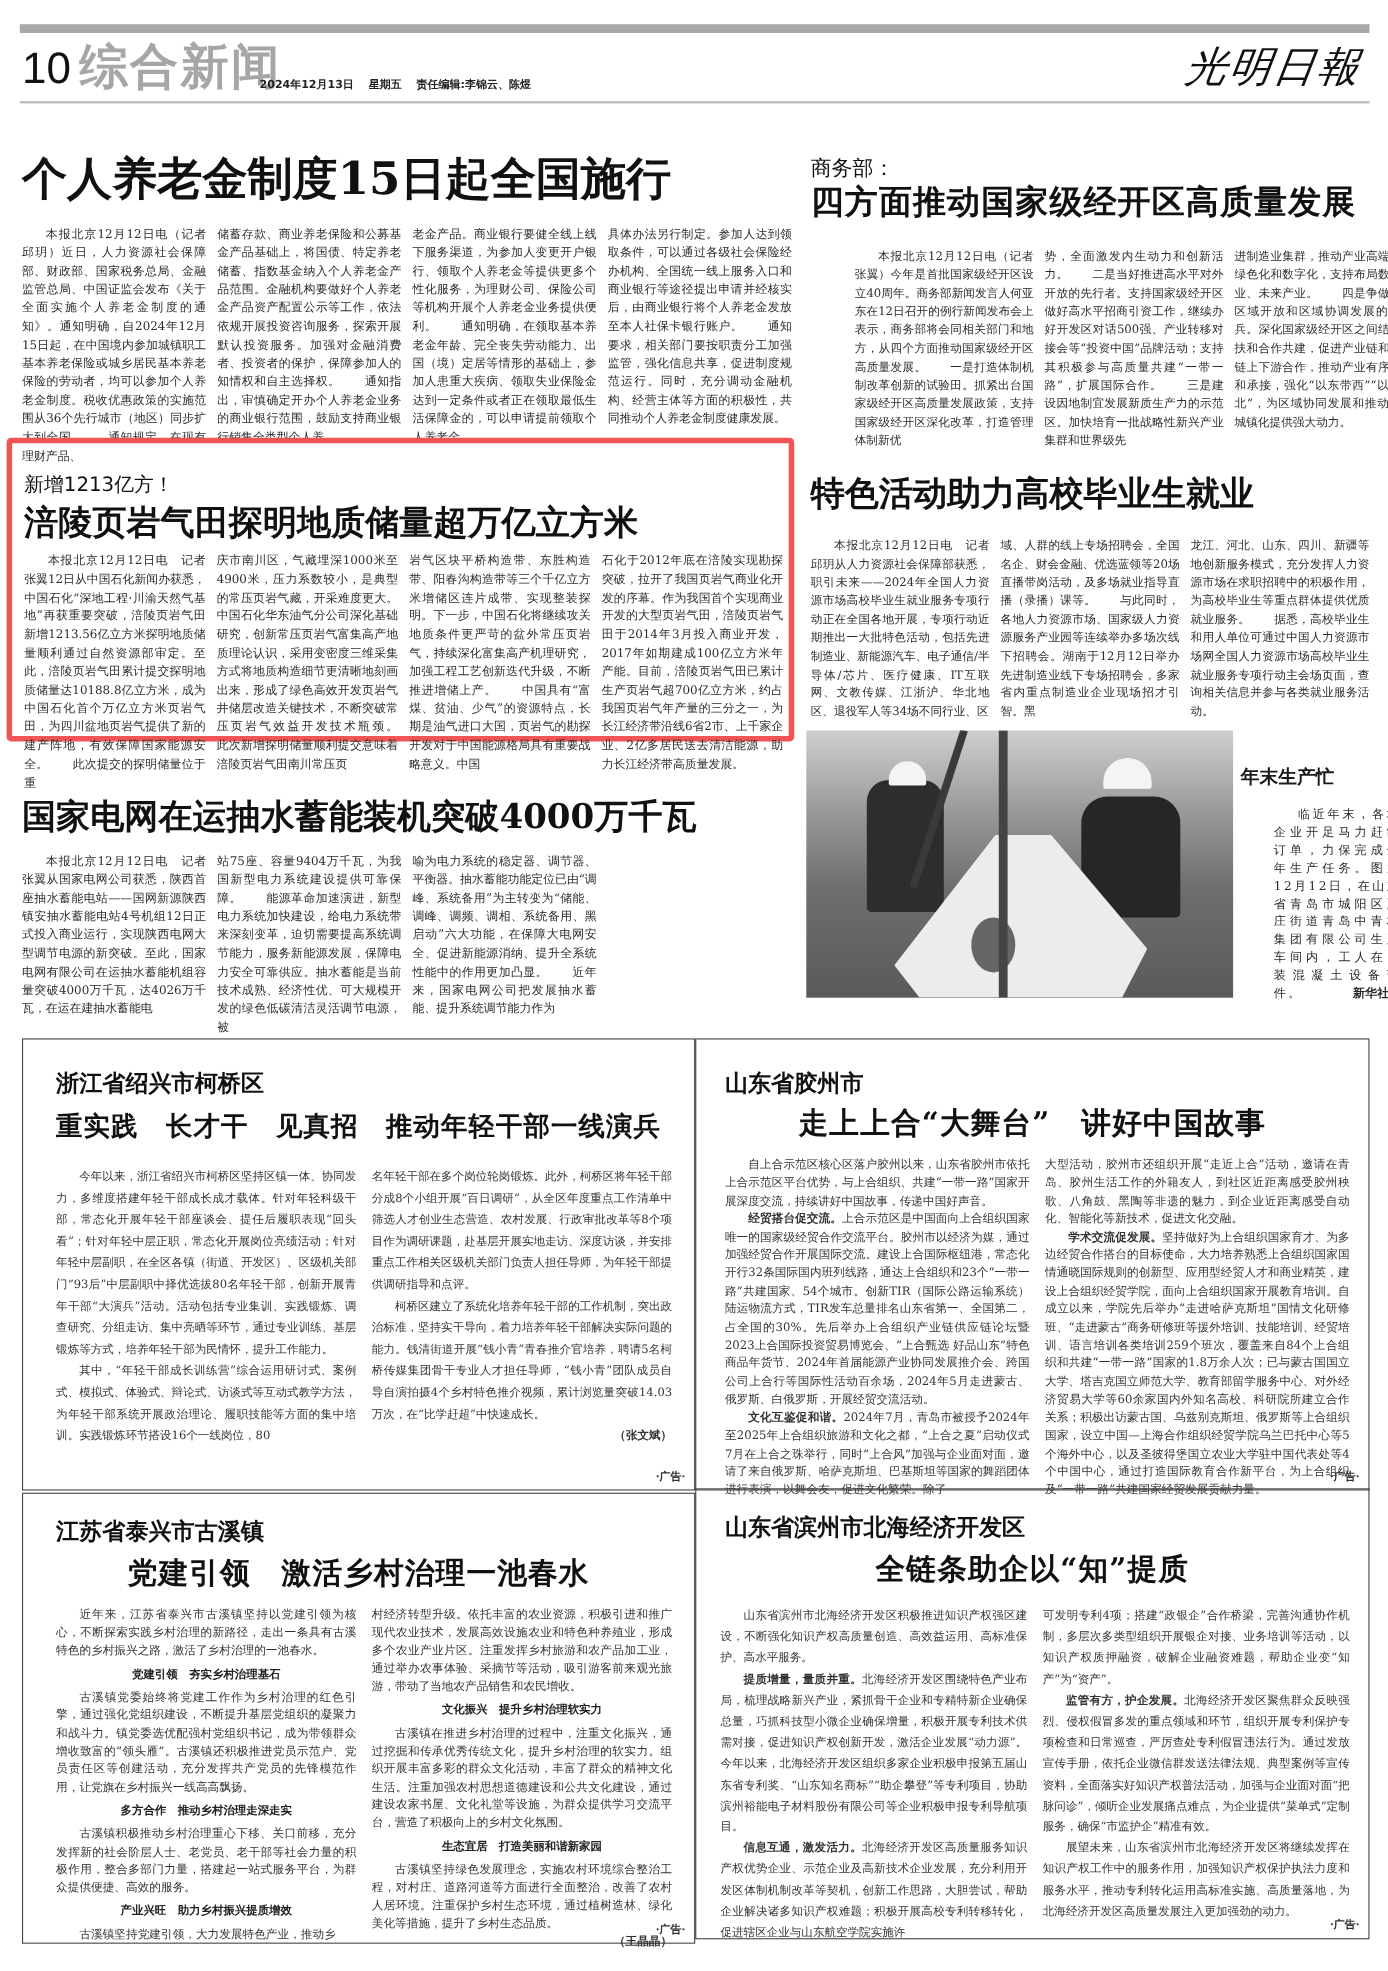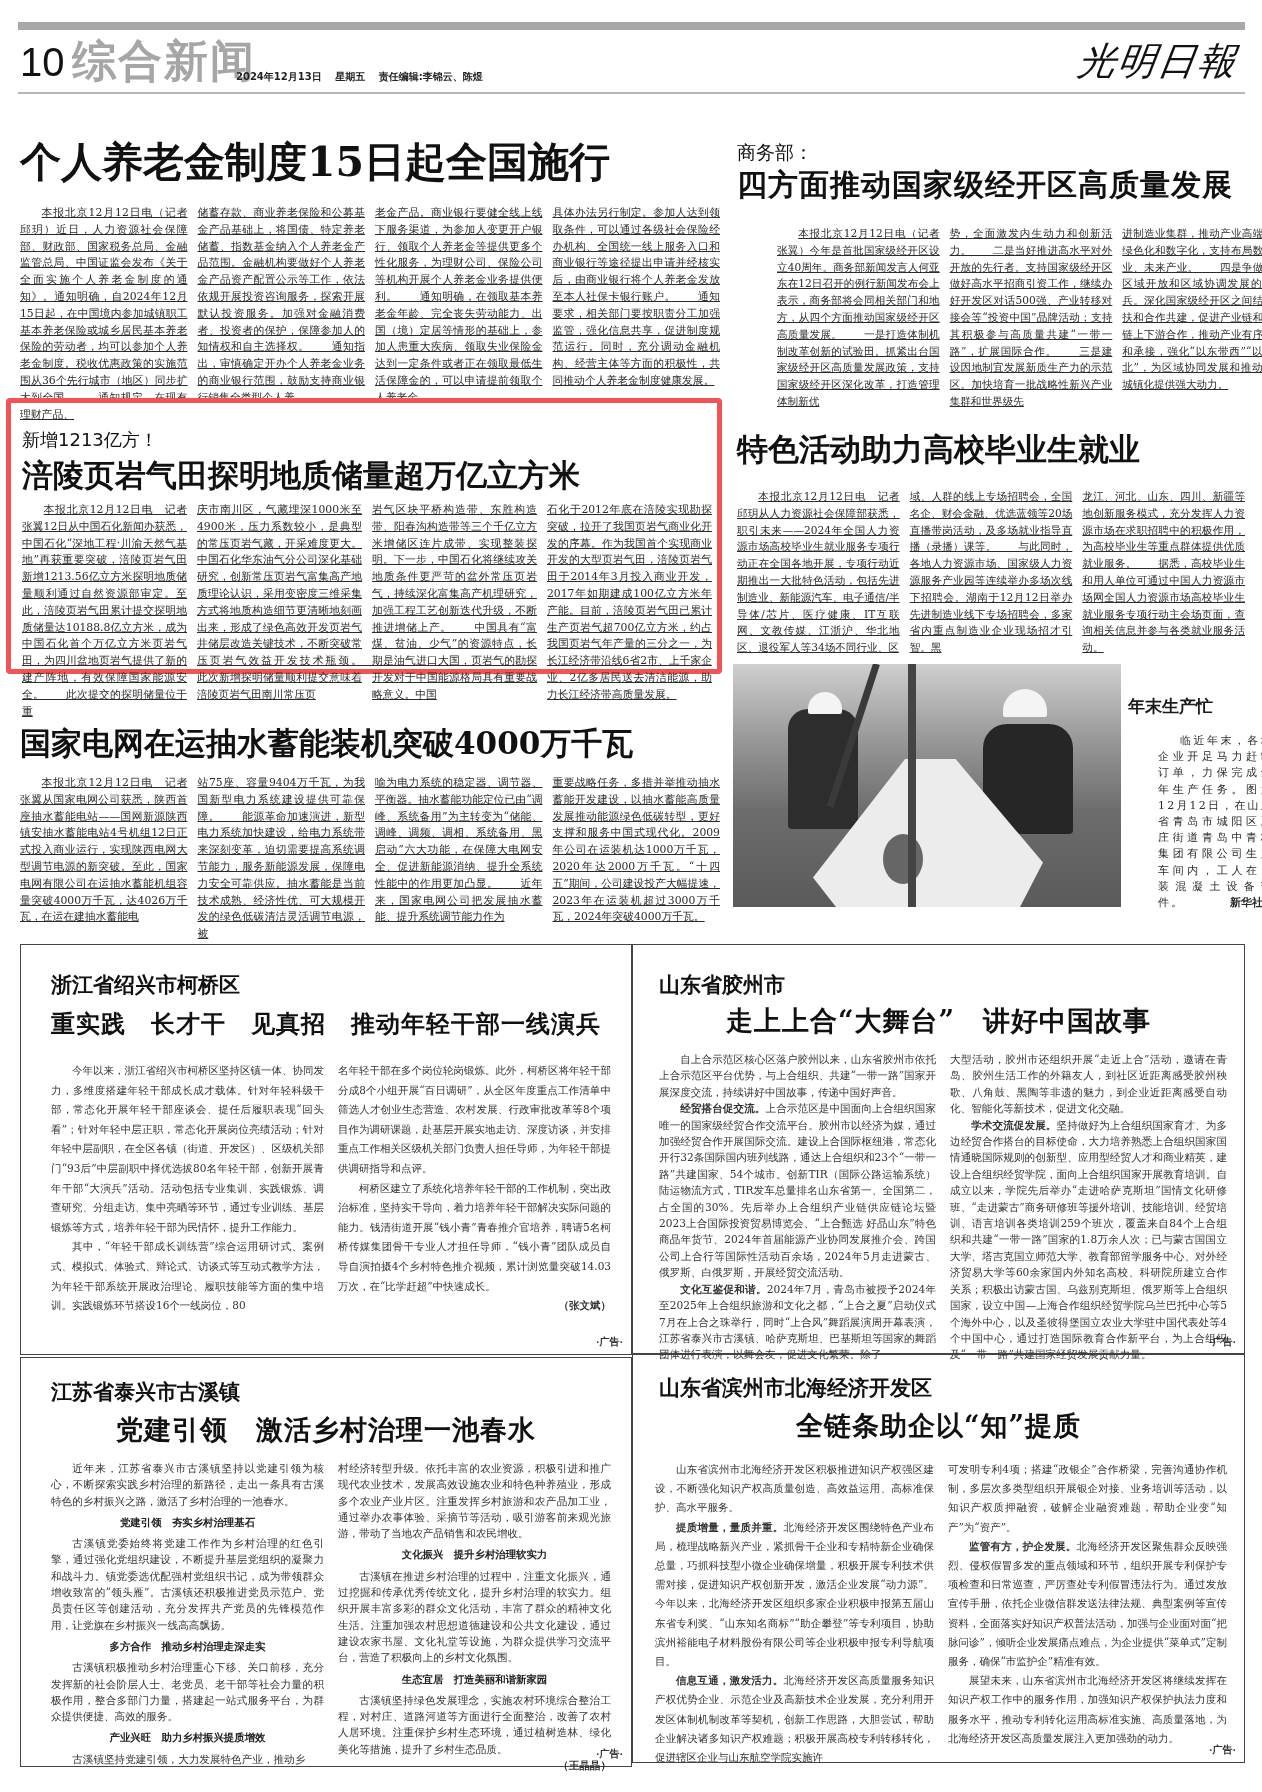--- a/index.html
+++ b/index.html
@@ -14,21 +14,21 @@
   .section-name { left: 72px; top: 36px; font-size: 44px; font-weight: bold; color: #a6a6a6; letter-spacing: 2px; line-height: 50px; font-family: "DejaVu Serif", serif; }
   .mast-meta { left: 236px; top: 70px; font-size: 10px; font-family: "DejaVu Sans", sans-serif; font-weight: bold; color: #222; }
   .mast-meta span { margin-right: 10px; }
   .logo { right: 24px; top: 36px; font-size: 38px; font-style: italic; font-family: "DejaVu Serif", serif; color: #111; letter-spacing: 2px; transform: skewX(-8deg); }
 
   
   .h-big { font-weight: bold; color: #111; line-height: 1.1; font-family: "DejaVu Serif", serif; white-space: nowrap; }
   .kicker { font-family: "DejaVu Sans", sans-serif; color: #111; white-space: nowrap; }
 
   
-  .cols { display: grid; column-gap: 10px; font-size: 10.8px; line-height: 16.8px; color: #2b2b2b; text-align: justify; text-decoration: underline; }
+  .cols { display: grid; column-gap: 10px; font-size: 10.8px; line-height: 16.8px; color: #2b2b2b; text-align: justify; }
   .cols p { text-indent: 2em; }
 
   .red-box { left: 6px; top: 398px; width: 716px; height: 276px; border: 5px solid #f05454; border-radius: 4px; }
 
   
   .photo { left: 733px; top: 664px; width: 388px; height: 243px; background:
       linear-gradient(180deg, #cfcfcf 0%, #9a9a9a 30%, #6d6d6d 60%, #5a5a5a 100%); overflow: hidden; }
   .photo .cone { position: absolute; left: 80px; top: 95px; width: 230px; height: 148px; background: #ececec; clip-path: polygon(40% 0, 62% 0, 100% 70%, 90% 100%, 10% 100%, 0 80%); }
   .photo .hole { position: absolute; left: 150px; top: 170px; width: 40px; height: 50px; border-radius: 50%; background: #666; }
   .photo .w1 { position: absolute; left: 55px; top: 45px; width: 70px; height: 120px; background: #2d2d2d; border-radius: 20px 20px 4px 4px; }
@@ -112,21 +112,20 @@
 <div class="abs caption-body">
   <span style="padding-left:2em;">临近年末，各地企业开足马力赶制订单，力保完成全年生产任务。图为12月12日，在山东省青岛市城阳区夏庄街道青岛中青林集团有限公司生产车间内，工人在吊装混凝土设备部件。</span>
   <span class="credit">新华社发</span>
 </div>
 
 <div class="abs h-big" style="left:20px; top:726px; font-size:31px;">国家电网在运抽水蓄能装机突破4000万千瓦</div>
 <div class="abs cols" style="left:20px; top:775px; width:700px; grid-template-columns: repeat(4, 1fr);">
   <p>本报北京12月12日电　记者张翼从国家电网公司获悉，陕西首座抽水蓄能电站——国网新源陕西镇安抽水蓄能电站4号机组12日正式投入商业运行，实现陕西电网大型调节电源的新突破。至此，国家电网有限公司在运抽水蓄能机组容量突破4000万千瓦，达4026万千瓦，在运在建抽水蓄能电</p>
   <p style="text-indent:0">站75座、容量9404万千瓦，为我国新型电力系统建设提供可靠保障。　　能源革命加速演进，新型电力系统加快建设，给电力系统带来深刻变革，迫切需要提高系统调节能力，服务新能源发展，保障电力安全可靠供应。抽水蓄能是当前技术成熟、经济性优、可大规模开发的绿色低碳清洁灵活调节电源，被</p>
   <p style="text-indent:0">喻为电力系统的稳定器、调节器、平衡器。抽水蓄能功能定位已由“调峰、系统备用”为主转变为“储能、调峰、调频、调相、系统备用、黑启动”六大功能，在保障大电网安全、促进新能源消纳、提升全系统性能中的作用更加凸显。　　近年来，国家电网公司把发展抽水蓄能、提升系统调节能力作为</p>
-  <p style="text-indent:0">重要战略任务，多措并举推动抽水蓄能开发建设，以抽水蓄能高质量发展推动能源绿色低碳转型，更好支撑和服务中国式现代化。2009年公司在运装机达1000万千瓦，2020年达2000万千瓦。“十四五”期间，公司建设投产大幅提速，2023年在运装机超过3000万千瓦，2024年突破4000万千瓦。</p>
 </div>
 
 <div class="abs ad" style="left:20px; top:944px; width:612px; height:411px;">
   <div class="abs ad-region" style="left:30px; top:26px;">浙江省绍兴市柯桥区</div>
   <div class="abs ad-title" style="left:0; right:0; top:63px; font-size:24px;">重实践　长才干　见真招　推动年轻干部一线演兵</div>
   <div class="abs ad-cols" style="left:30px; top:116px; width:560px; line-height:19.6px; font-size:10.5px;">
     <div>
       <p>今年以来，浙江省绍兴市柯桥区坚持区镇一体、协同发力，多维度搭建年轻干部成长成才载体。针对年轻科级干部，常态化开展年轻干部座谈会、提任后履职表现“回头看”；针对年轻中层正职，常态化开展岗位亮绩活动；针对年轻中层副职，在全区各镇（街道、开发区）、区级机关部门“93后”中层副职中择优选拔80名年轻干部，创新开展青年干部“大演兵”活动。活动包括专业集训、实践锻炼、调查研究、分组走访、集中亮晒等环节，通过专业训练、基层锻炼等方式，培养年轻干部为民情怀，提升工作能力。</p>
       <p>其中，“年轻干部成长训练营”综合运用研讨式、案例式、模拟式、体验式、辩论式、访谈式等互动式教学方法，为年轻干部系统开展政治理论、履职技能等方面的集中培训。实践锻炼环节搭设16个一线岗位，80</p>
     </div>
@@ -139,21 +138,21 @@
   <div class="ad-tag">·广告·</div>
 </div>
 
 <div class="abs ad" style="left:632px; top:944px; width:613px; height:411px;">
   <div class="abs ad-region" style="left:26px; top:26px;">山东省胶州市</div>
   <div class="abs ad-title" style="left:0; right:0; top:58px; font-size:27px;">走上上合“大舞台”　讲好中国故事</div>
   <div class="abs ad-cols" style="left:26px; top:106px; width:568px; line-height:16.4px;">
     <div>
       <p><b></b><span>自上合示范区核心区落户胶州以来，山东省胶州市依托上合示范区平台优势，与上合组织、共建“一带一路”国家开展深度交流，持续讲好中国故事，传递中国好声音。</span></p>
       <p><b>经贸搭台促交流。</b><span>上合示范区是中国面向上合组织国家唯一的国家级经贸合作交流平台。胶州市以经济为媒，通过加强经贸合作开展国际交流。建设上合国际枢纽港，常态化开行32条国际国内班列线路，通达上合组织和23个“一带一路”共建国家、54个城市。创新TIR（国际公路运输系统）陆运物流方式，TIR发车总量排名山东省第一、全国第二，占全国的30%。先后举办上合组织产业链供应链论坛暨2023上合国际投资贸易博览会、“上合甄选 好品山东”特色商品年货节、2024年首届能源产业协同发展推介会、跨国公司上合行等国际性活动百余场，2024年5月走进蒙古、俄罗斯、白俄罗斯，开展经贸交流活动。</span></p>
-      <p><b>文化互鉴促和谐。</b><span>2024年7月，青岛市被授予2024年至2025年上合组织旅游和文化之都，“上合之夏”启动仪式7月在上合之珠举行，同时“上合风”舞蹈展演周开幕表演，江苏省泰兴市古溪镇、哈萨克斯坦、巴基斯坦等国家的舞蹈团体进行表演，以舞会友，促进文化繁荣。除了</span></p>
+      <p><b>文化互鉴促和谐。</b><span>2024年7月，青岛市被授予2024年至2025年上合组织旅游和文化之都，“上合之夏”启动仪式7月在上合之珠举行，同时“上合风”加强与企业面对面，邀请了来自俄罗斯、哈萨克斯坦、巴基斯坦等国家的舞蹈团体进行表演，以舞会友，促进文化繁荣。除了</span></p>
     </div>
     <div>
       <p style="text-indent:0"><span>大型活动，胶州市还组织开展“走近上合”活动，邀请在青岛、胶州生活工作的外籍友人，到社区近距离感受胶州秧歌、八角鼓、黑陶等非遗的魅力，到企业近距离感受自动化、智能化等新技术，促进文化交融。</span></p>
       <p><b>学术交流促发展。</b><span>坚持做好为上合组织国家育才、为多边经贸合作搭台的目标使命，大力培养熟悉上合组织国家国情通晓国际规则的创新型、应用型经贸人才和商业精英，建设上合组织经贸学院，面向上合组织国家开展教育培训。自成立以来，学院先后举办“走进哈萨克斯坦”国情文化研修班、“走进蒙古”商务研修班等援外培训、技能培训、经贸培训、语言培训各类培训259个班次，覆盖来自84个上合组织和共建“一带一路”国家的1.8万余人次；已与蒙古国国立大学、塔吉克国立师范大学、教育部留学服务中心、对外经济贸易大学等60余家国内外知名高校、科研院所建立合作关系；积极出访蒙古国、乌兹别克斯坦、俄罗斯等上合组织国家，设立中国—上海合作组织经贸学院乌兰巴托中心等5个海外中心，以及圣彼得堡国立农业大学驻中国代表处等4个中国中心，通过打造国际教育合作新平台，为上合组织及“一带一路”共建国家经贸发展贡献力量。</span></p>
     </div>
   </div>
   <div class="ad-tag">·广告·</div>
 </div>
 
 <div class="abs ad" style="left:20px; top:1357px; width:612px; height:410px;">

